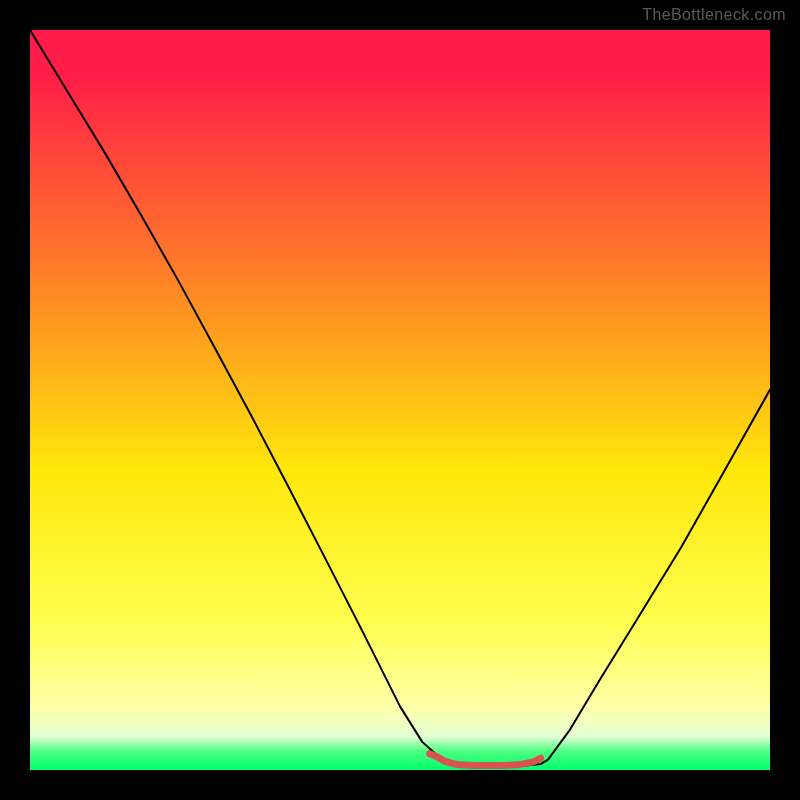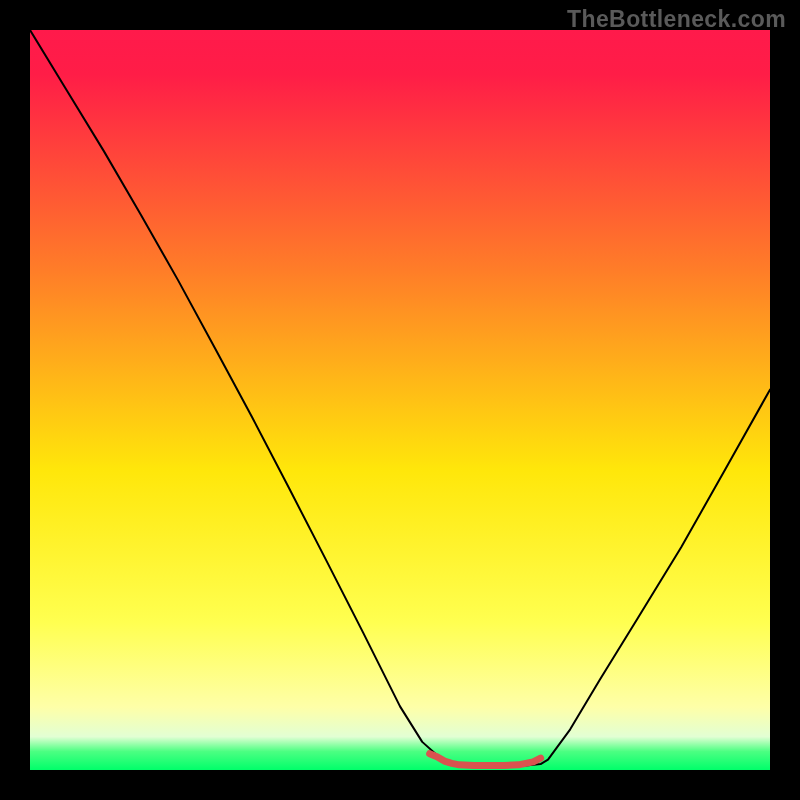--- a/index.html
+++ b/index.html
@@ -15,22 +15,22 @@
     position: relative;
     width: 800px;
     height: 800px;
     background: #000;
   }
   .watermark {
     position: absolute;
     top: 6px;
     right: 14px;
     color: #5a5a5a;
-    font-size: 23px;
-    font-weight: 700;
+    font-size: 16px;
+    font-weight: 400;
     letter-spacing: 0.4px;
     z-index: 30;
   }
   svg.chart {
     position: absolute;
     top: 0;
     left: 0;
     width: 800px;
     height: 800px;
     z-index: 10;

